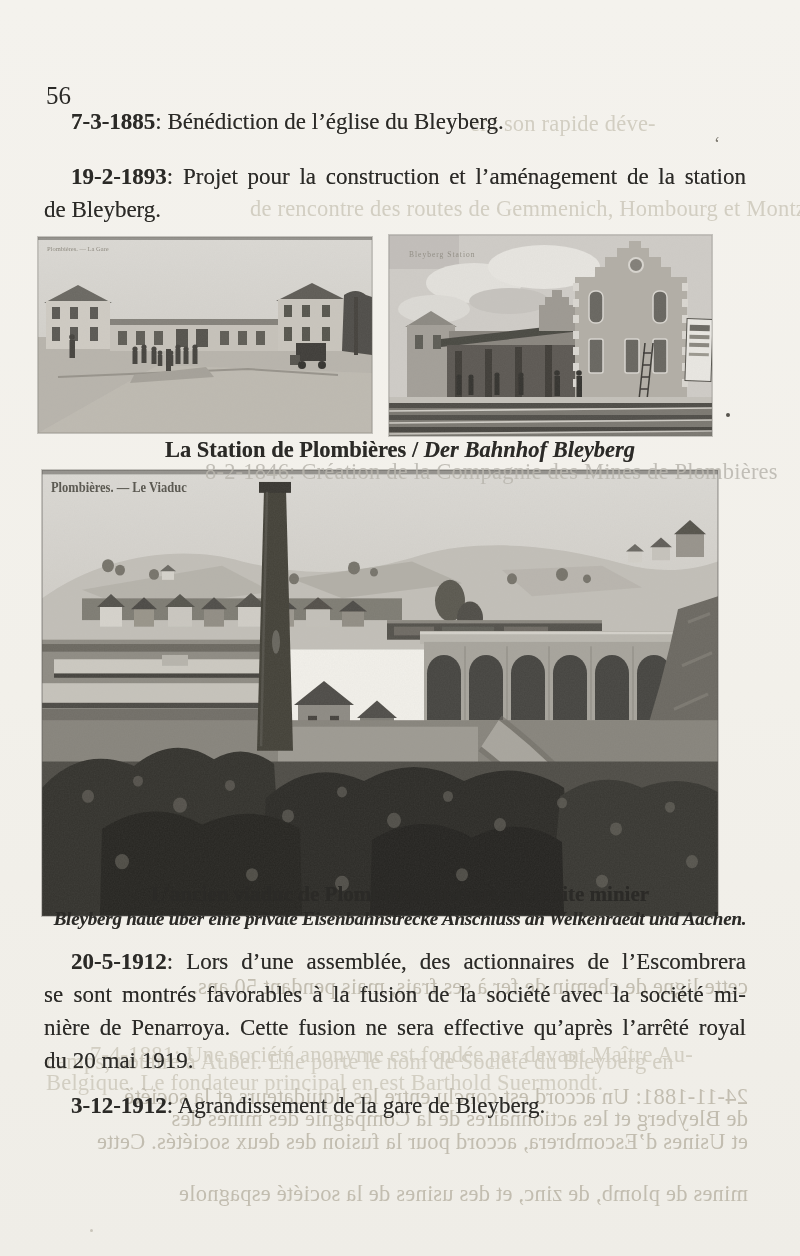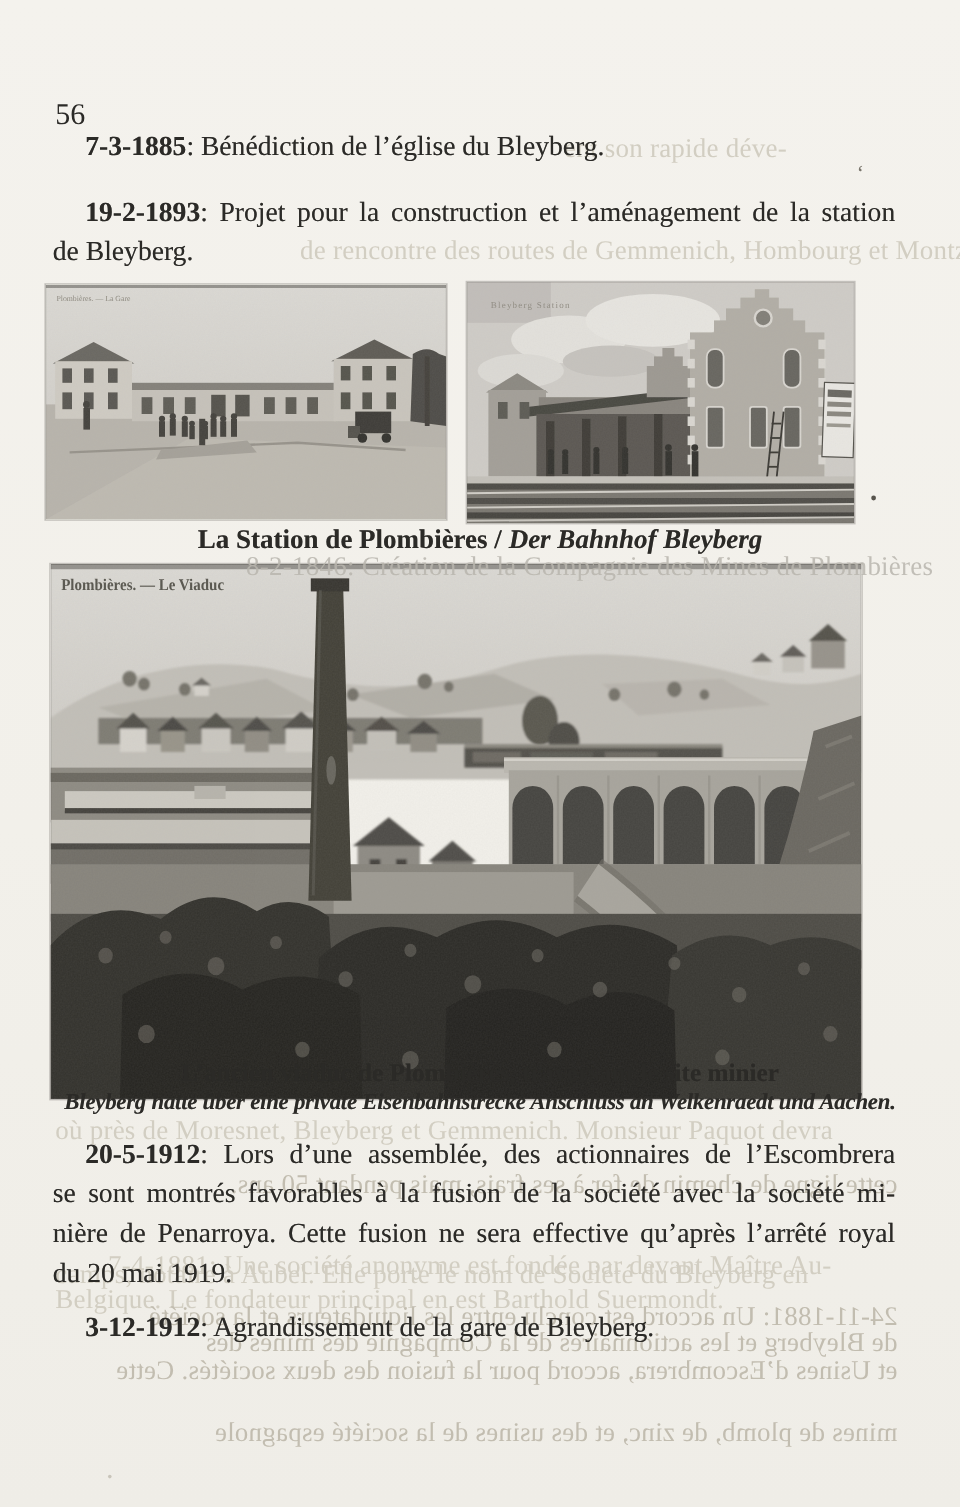--- a/index.html
+++ b/index.html
@@ -36,21 +36,20 @@
   .speck { position:absolute; color:#7a766d; }
 </style>
 </head>
 <body>
 
 <div class="page">
 
   <div class="ghost dim" style="top:111px; left:470px;">ent son rapide déve-</div>
   <div class="ghost dim" style="top:196px; left:250px;">de rencontre des routes de Gemmenich, Hombourg et Montzen.</div>
   <div class="ghost dim" style="top:881px; left:56px;">Paquot est concessionnaire d’une ligne de chemin de fer à construire</div>
-  <div class="ghost dim" style="top:929px; left:46px;">où près de Moresnet, Bleyberg et Gemmenich. Monsieur Paquot devra</div>
   <div class="ghost mir" style="top:974px; left:46px;">cette ligne de chemin de fer à ses frais, mais pendant 50 ans.</div>
   <div class="ghost dim" style="top:1022px; left:90px;margin-top:20px;">7-4-1881: Une société anonyme est fondée par devant Maître Au-</div>
   <div class="ghost dim" style="top:1038px; left:46px;margin-top:11px;">camps, notaire à Aubel. Elle porte le nom de Société du Bleyberg en</div>
   <div class="ghost dim" style="top:1070px; left:46px;">Belgique. Le fondateur principal en est Barthold Suermondt.</div>
   <div class="ghost mir" style="top:1084px; left:46px;">24-11-1881: Un accord est conclu entre les liquidateurs et la société</div>
   <div class="ghost mir" style="top:1106px; left:46px;">de Bleyberg et les actionnaires de la Compagnie des mines des</div>
   <div class="ghost mir" style="top:1129px; left:46px;">et Usines d’Escombrera, accord pour la fusion des deux sociétés. Cette</div>
   <div class="ghost mir" style="top:1181px; left:46px;">mines de plomb, de zinc, et des usines de la société espagnole</div>
 
   <div class="pgnum">56</div>

